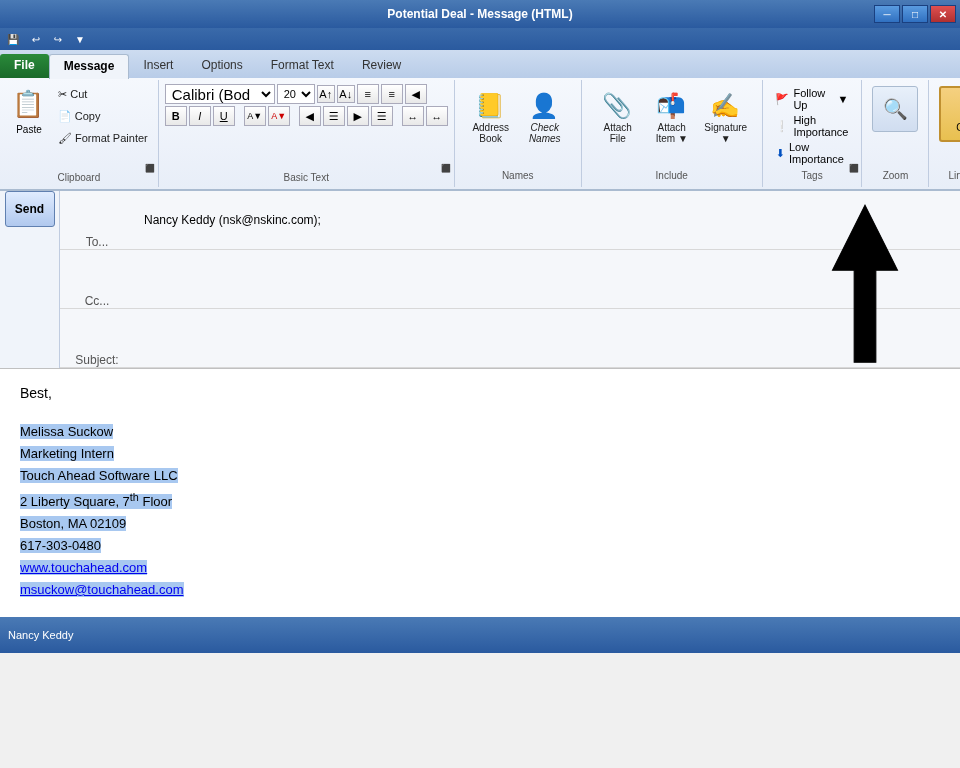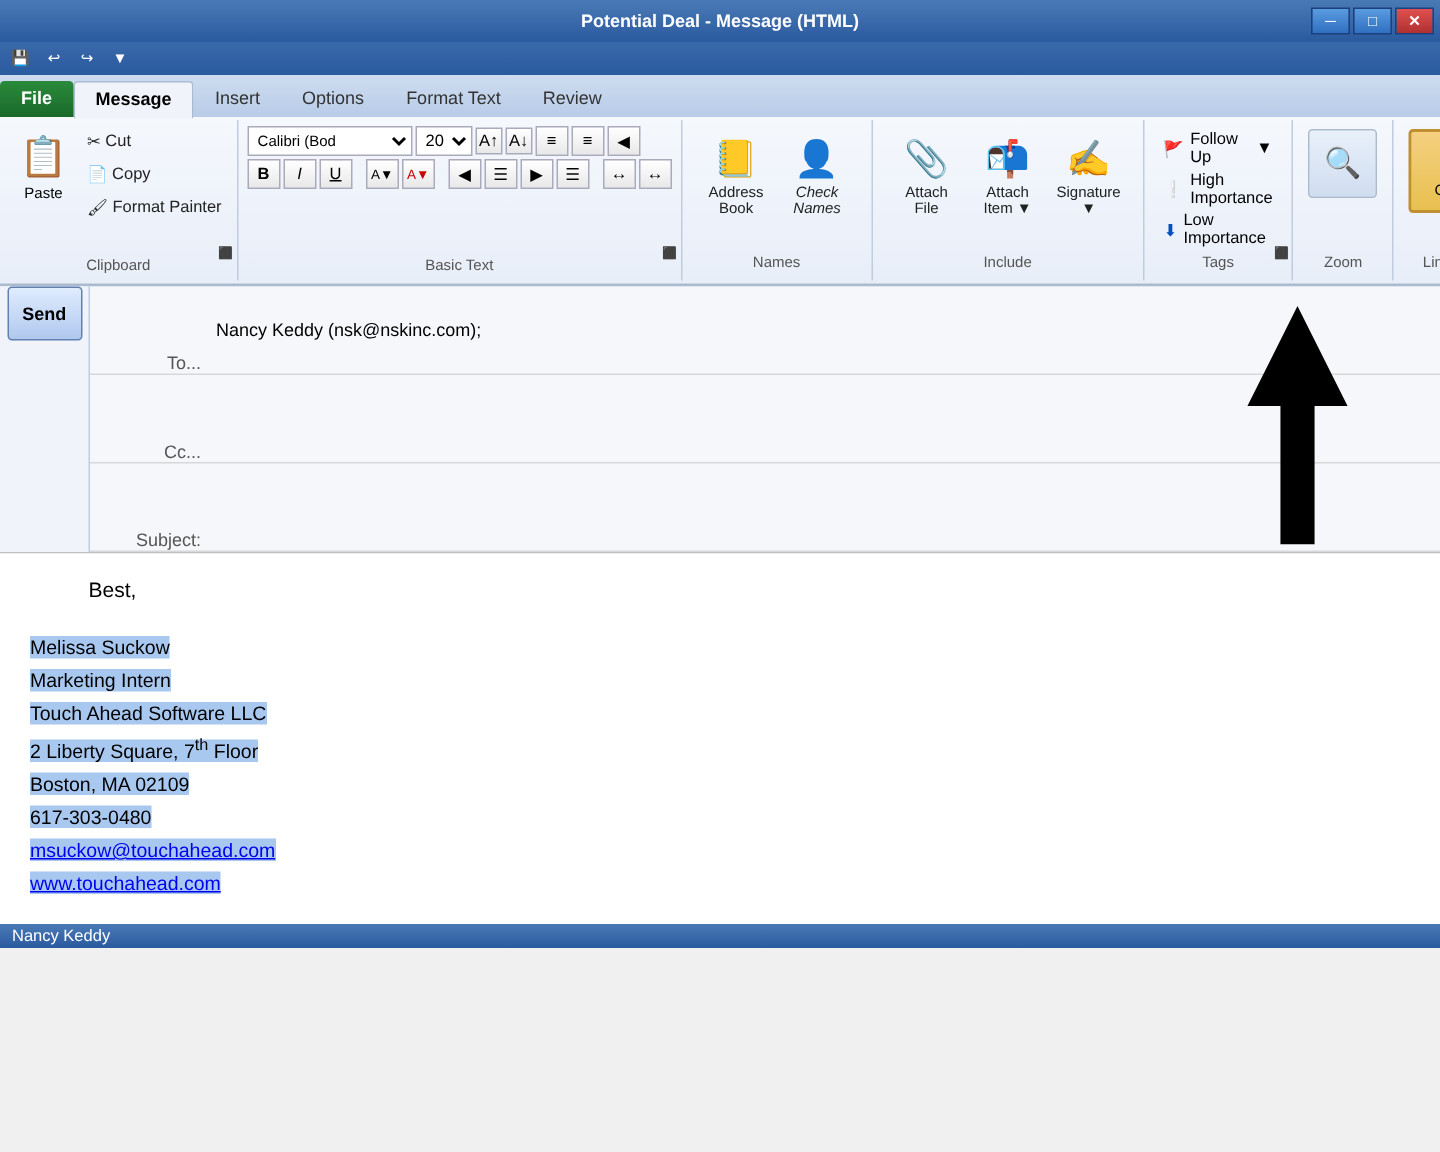--- a/index.html
+++ b/index.html
@@ -167,21 +167,21 @@
       flex-direction: column;
       gap: 2px;
     }
     .font-row {
       display: flex;
       align-items: center;
       gap: 2px;
     }
     .font-select {
       height: 20px;
-      font-size: 10px;
+      font-size: 15px;
       border: 1px solid #aab;
       background: white;
       padding: 0 2px;
     }
     .font-size-select {
       width: 38px;
       height: 20px;
       font-size: 11px;
       border: 1px solid #aab;
       background: white;
@@ -228,21 +228,21 @@
       background: #f5f7fa;
     }
     .email-row {
       display: flex;
       align-items: center;
       border-bottom: 1px solid #d8d8d8;
       min-height: 26px;
     }
     .email-row-label {
       width: 80px;
-      text-align: right;
+      text-align: center;
       padding-right: 6px;
       color: #555;
       font-size: 12px;
       flex-shrink: 0;
       margin-top: 44px;
     }
     .email-row-value {
       flex: 1;
       padding: 3px 4px;
       font-size: 12px;
@@ -312,21 +312,21 @@
       position: relative;
       flex: 1;
       display: flex;
       flex-direction: column;
     }
 
     
     .status-bar {
       background: linear-gradient(to bottom, #4a7ab5, #2a5a9f);
       color: white;
-      height: 16px;
+      height: 36px;
       display: flex;
       align-items: center;
       padding: 0 8px;
       font-size: 11px;
       text-align: right;
     }
 
     .zoom-large-btn {
       width: 46px; height: 46px;
       background: linear-gradient(to bottom, #e8f0fa, #d0ddf0);
@@ -564,30 +564,30 @@
           <input class="email-row-value" type="text" value="" style="">
         </div>
         <div class="email-row">
           <div class="email-row-label">Subject:</div>
         </div>
       </div>
     </div>
   </div>
 
   <div class="email-body">
-    <p style="margin-bottom:20px; font-size:14px;margin-left:39px;">Best,</p>
+    <p style="margin-bottom:20px; font-size:14px;">Best,</p>
     <div class="signature-block">
       <div><span class="sig-highlighted">Melissa Suckow</span></div>
       <div><span class="sig-highlighted">Marketing Intern</span></div>
       <div><span class="sig-highlighted">Touch Ahead Software LLC</span></div>
       <div><span class="sig-highlighted">2 Liberty Square, 7<sup>th</sup> Floor</span></div>
       <div><span class="sig-highlighted">Boston, MA 02109</span></div>
       <div><span class="sig-highlighted">617-303-0480</span></div>
+      <div><span class="sig-highlighted sig-link">www.touchahead.com</span></div>
       <div><span class="sig-highlighted sig-link">msuckow@touchahead.com</span></div>
-      <div><span class="sig-highlighted sig-link">www.touchahead.com</span></div>
     </div>
   </div>
 
 </div>
 
 <div class="status-bar">
   <span>Nancy Keddy</span>
 </div>
 
 </body></html>

